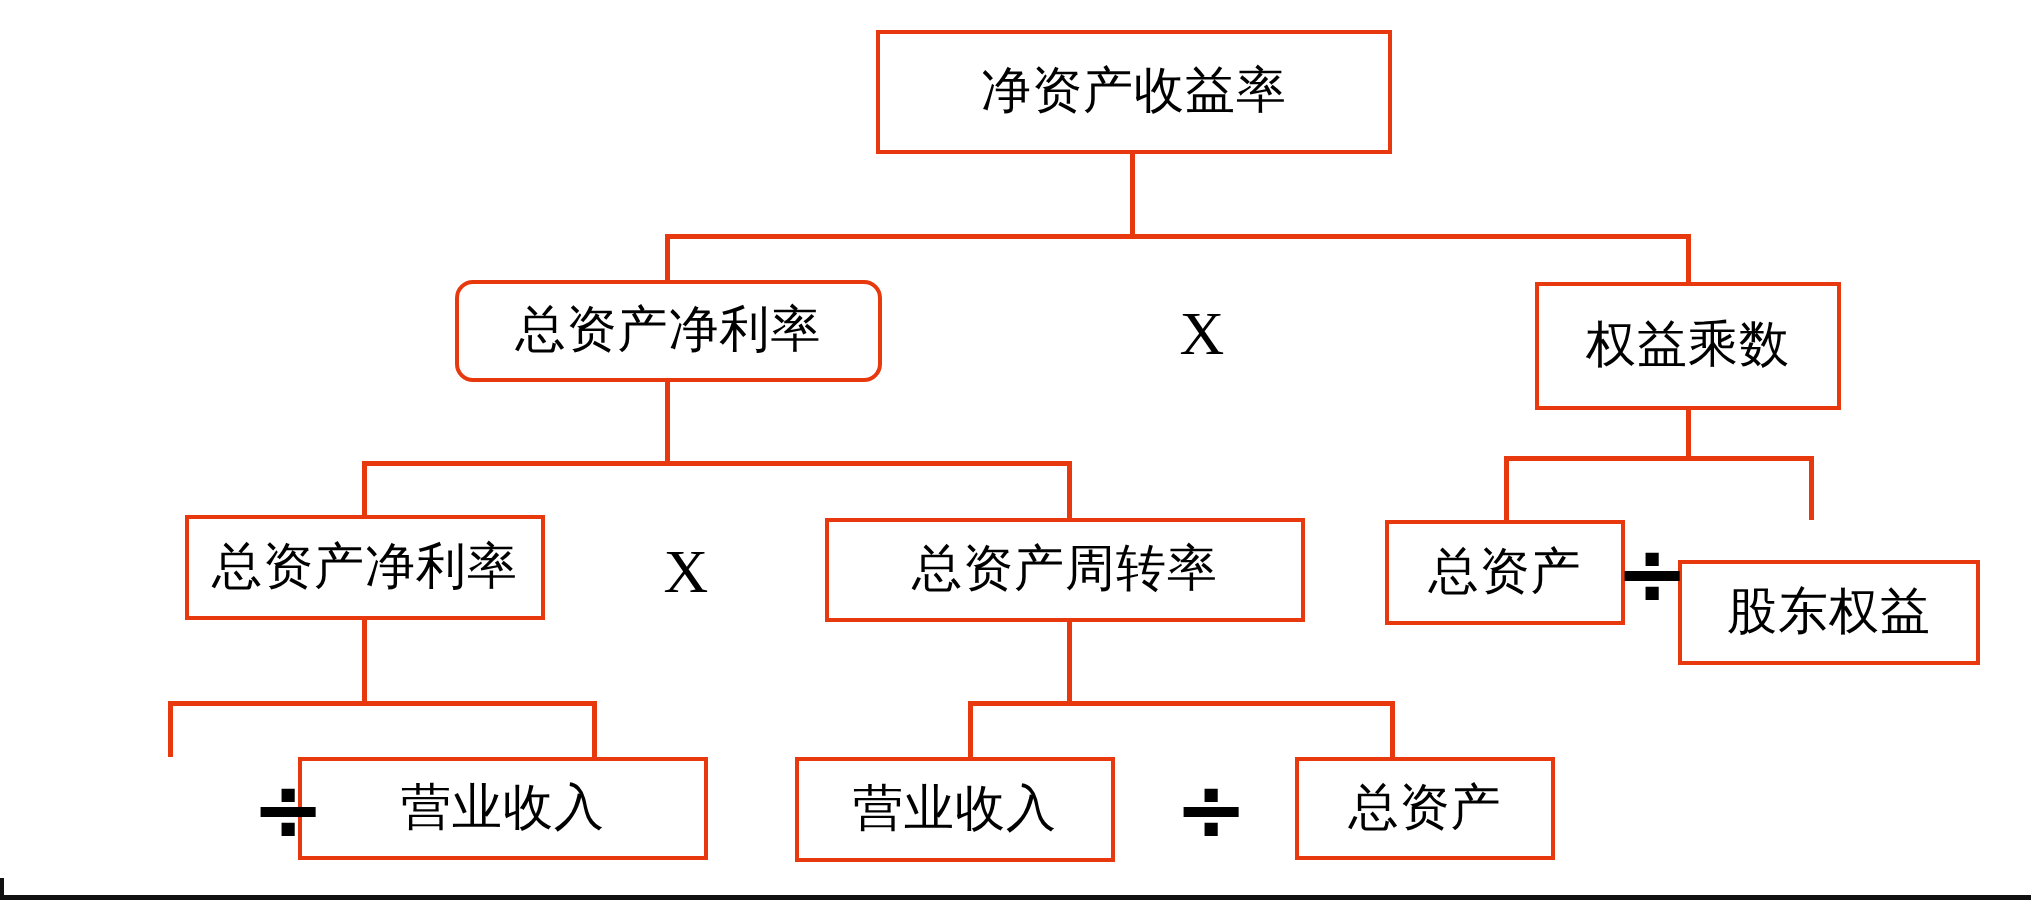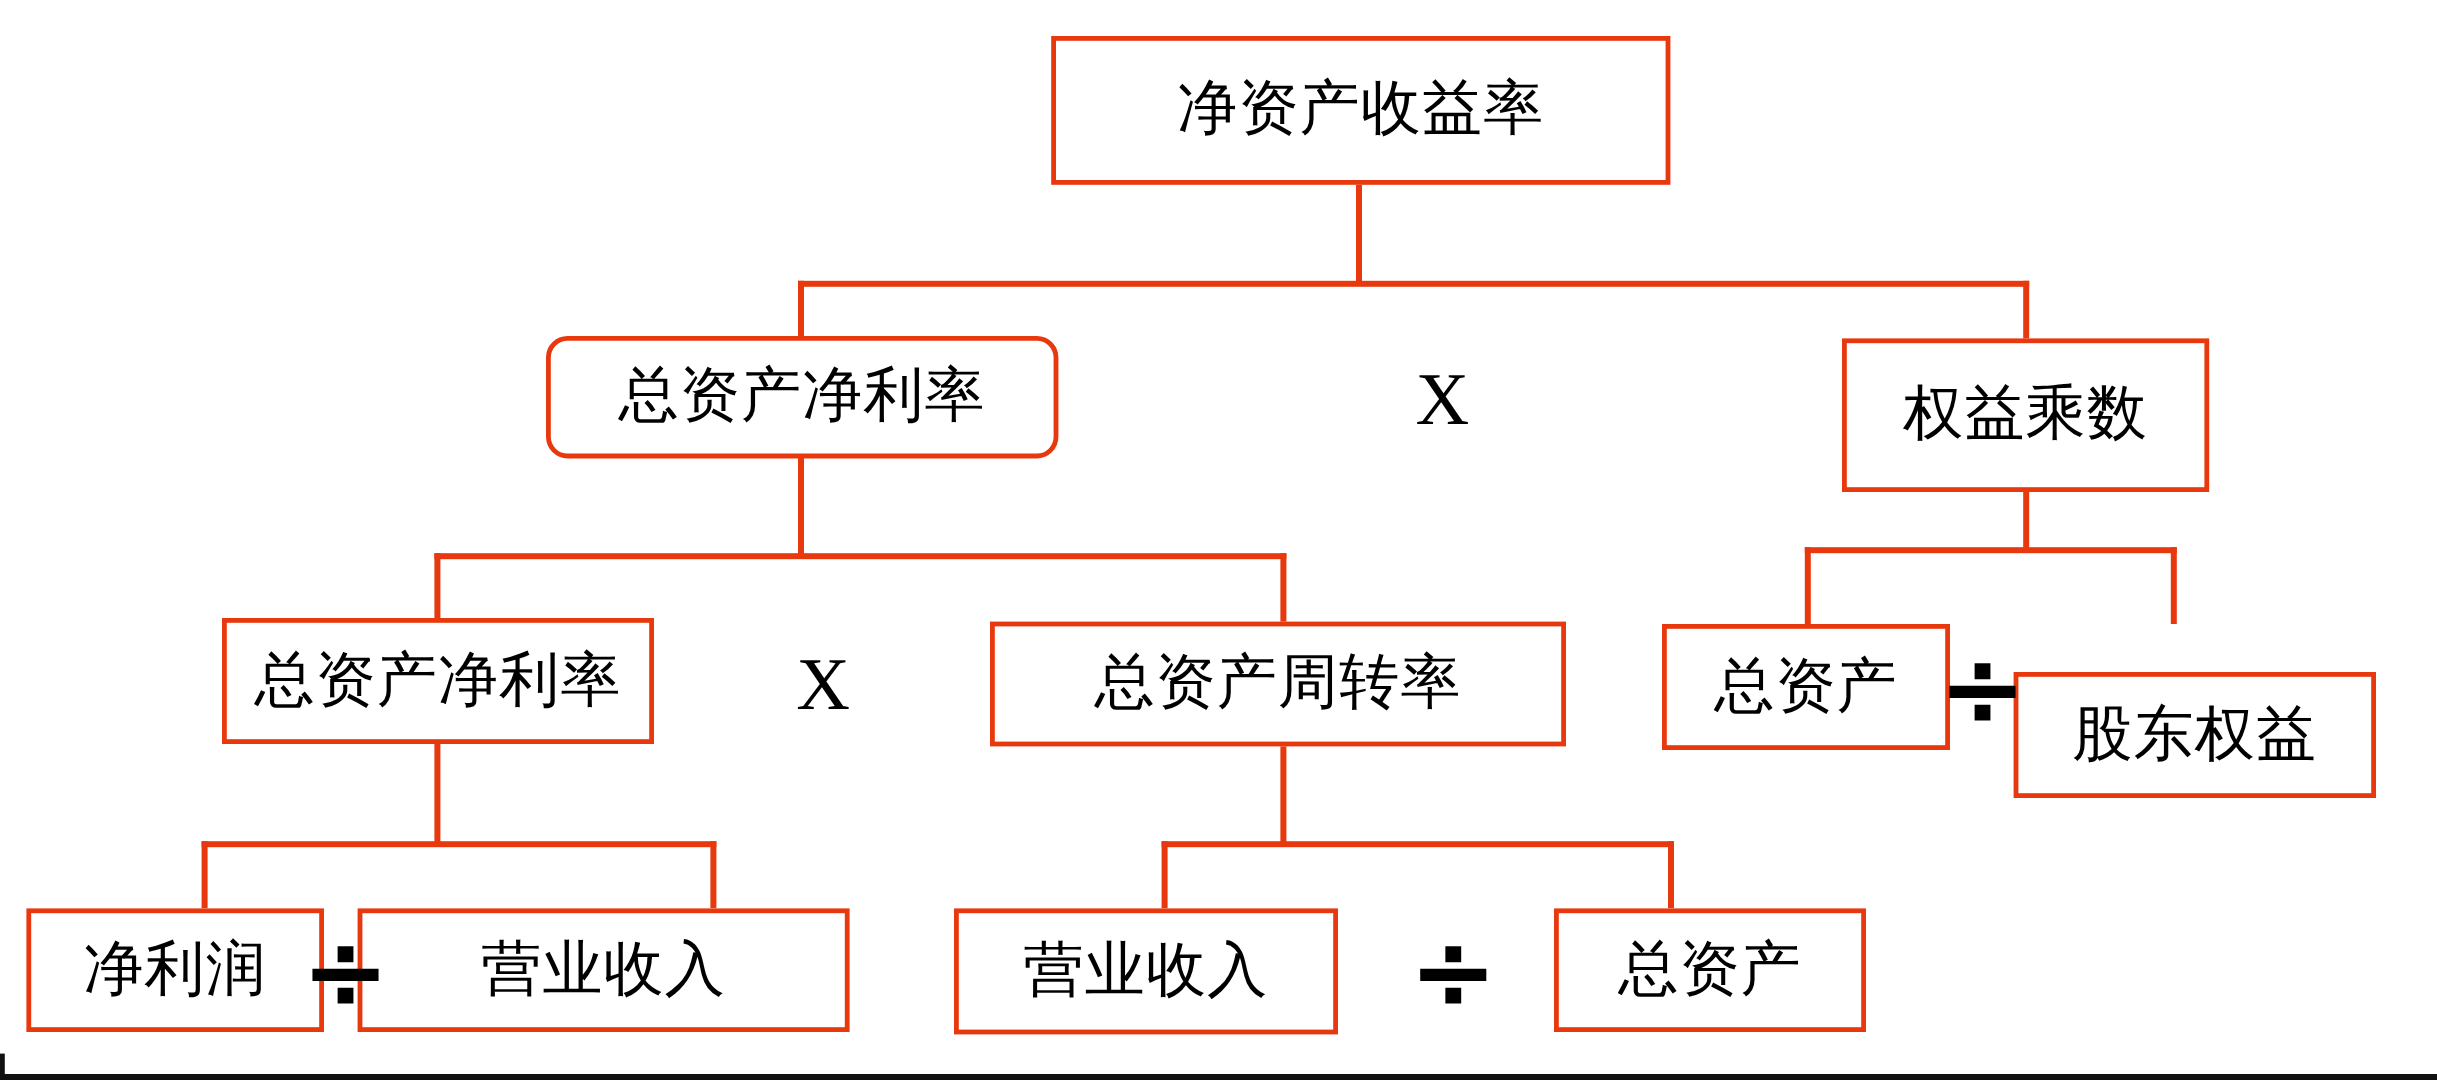--- a/index.html
+++ b/index.html
@@ -146,23 +146,20 @@
   </div>
 
   <div class="op op-div" style="left:1617px; top:528px; width:70px; height:92px; z-index:5;">
     <span>÷</span>
   </div>
 
   <div class="node" style="left:1678px; top:520px; width:302px; height:105px;margin-top:40px;">
     <span class="lbl">股东权益</span>
   </div>
 
-  <div class="node" style="left:22px; top:757px; width:248px; height:103px;">
-    <span class="lbl">净利润</span>
-  </div>
 
   <div class="op op-div" style="left:232px; top:764px; width:112px; height:92px;">
     <span>÷</span>
   </div>
 
   <div class="node" style="left:298px; top:757px; width:410px; height:103px;">
     <span class="lbl">营业收入</span>
   </div>
 
   <div class="node" style="left:795px; top:757px; width:320px; height:105px;">

